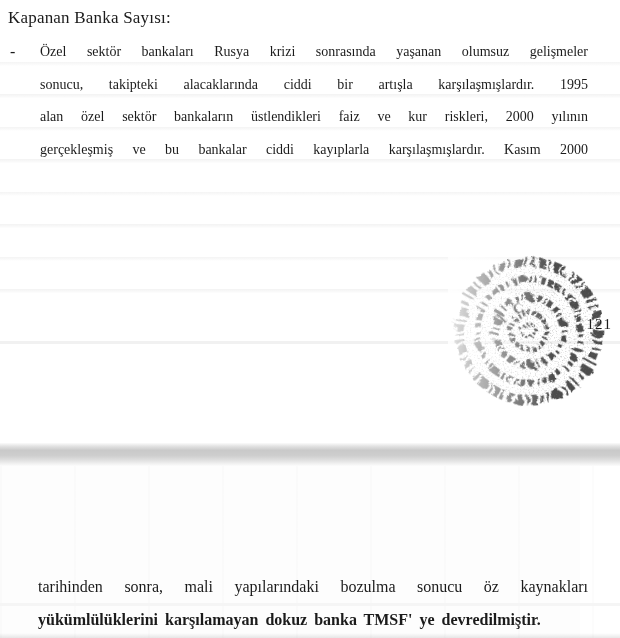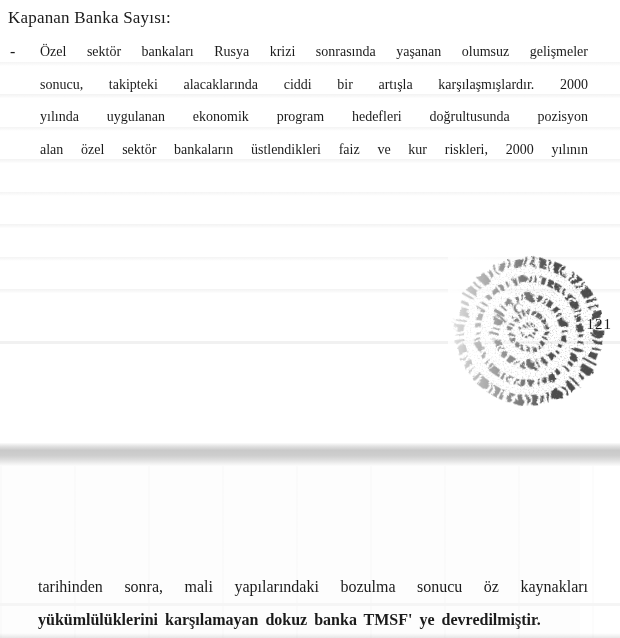--- a/index.html
+++ b/index.html
@@ -41,23 +41,23 @@
   <section class="page-top">
     <div class="streaks"></div>
     <div class="streak-one"></div>
 
     <h1 class="heading">Kapanan Banka Sayısı:</h1>
 
     <span class="bullet">-</span>
 
     <div class="para">
       <div class="jline">Özel sektör bankaları Rusya krizi sonrasında yaşanan olumsuz gelişmeler</div>
-      <div class="jline">sonucu, takipteki alacaklarında ciddi bir artışla karşılaşmışlardır. 2000</div>
-      <div class="jline">yılında uygulanan ekonomik program hedefleri doğrultusunda pozisyon</div>
+      <div class="jline">sonucu, takipteki alacaklarında ciddi bir artışla karşılaşmışlardır. 1995</div>
       <div class="jline">alan özel sektör bankaların üstlendikleri faiz ve kur riskleri, 2000 yılının</div>
+      <div class="jline">gerçekleşmiş ve bu bankalar ciddi kayıplarla karşılaşmışlardır. Kasım 2000</div>
     </div>
 
     <div class="pagenum">121</div>
 
     <svg class="stamp" viewBox="0 0 162 162">
       <defs>
         <filter id="rough" x="-25%" y="-25%" width="150%" height="150%">
           <feTurbulence type="fractalNoise" baseFrequency="0.085" numOctaves="3" seed="7" result="n"></feTurbulence>
           <feDisplacementMap in="SourceGraphic" in2="n" scale="9"></feDisplacementMap>
         </filter>

